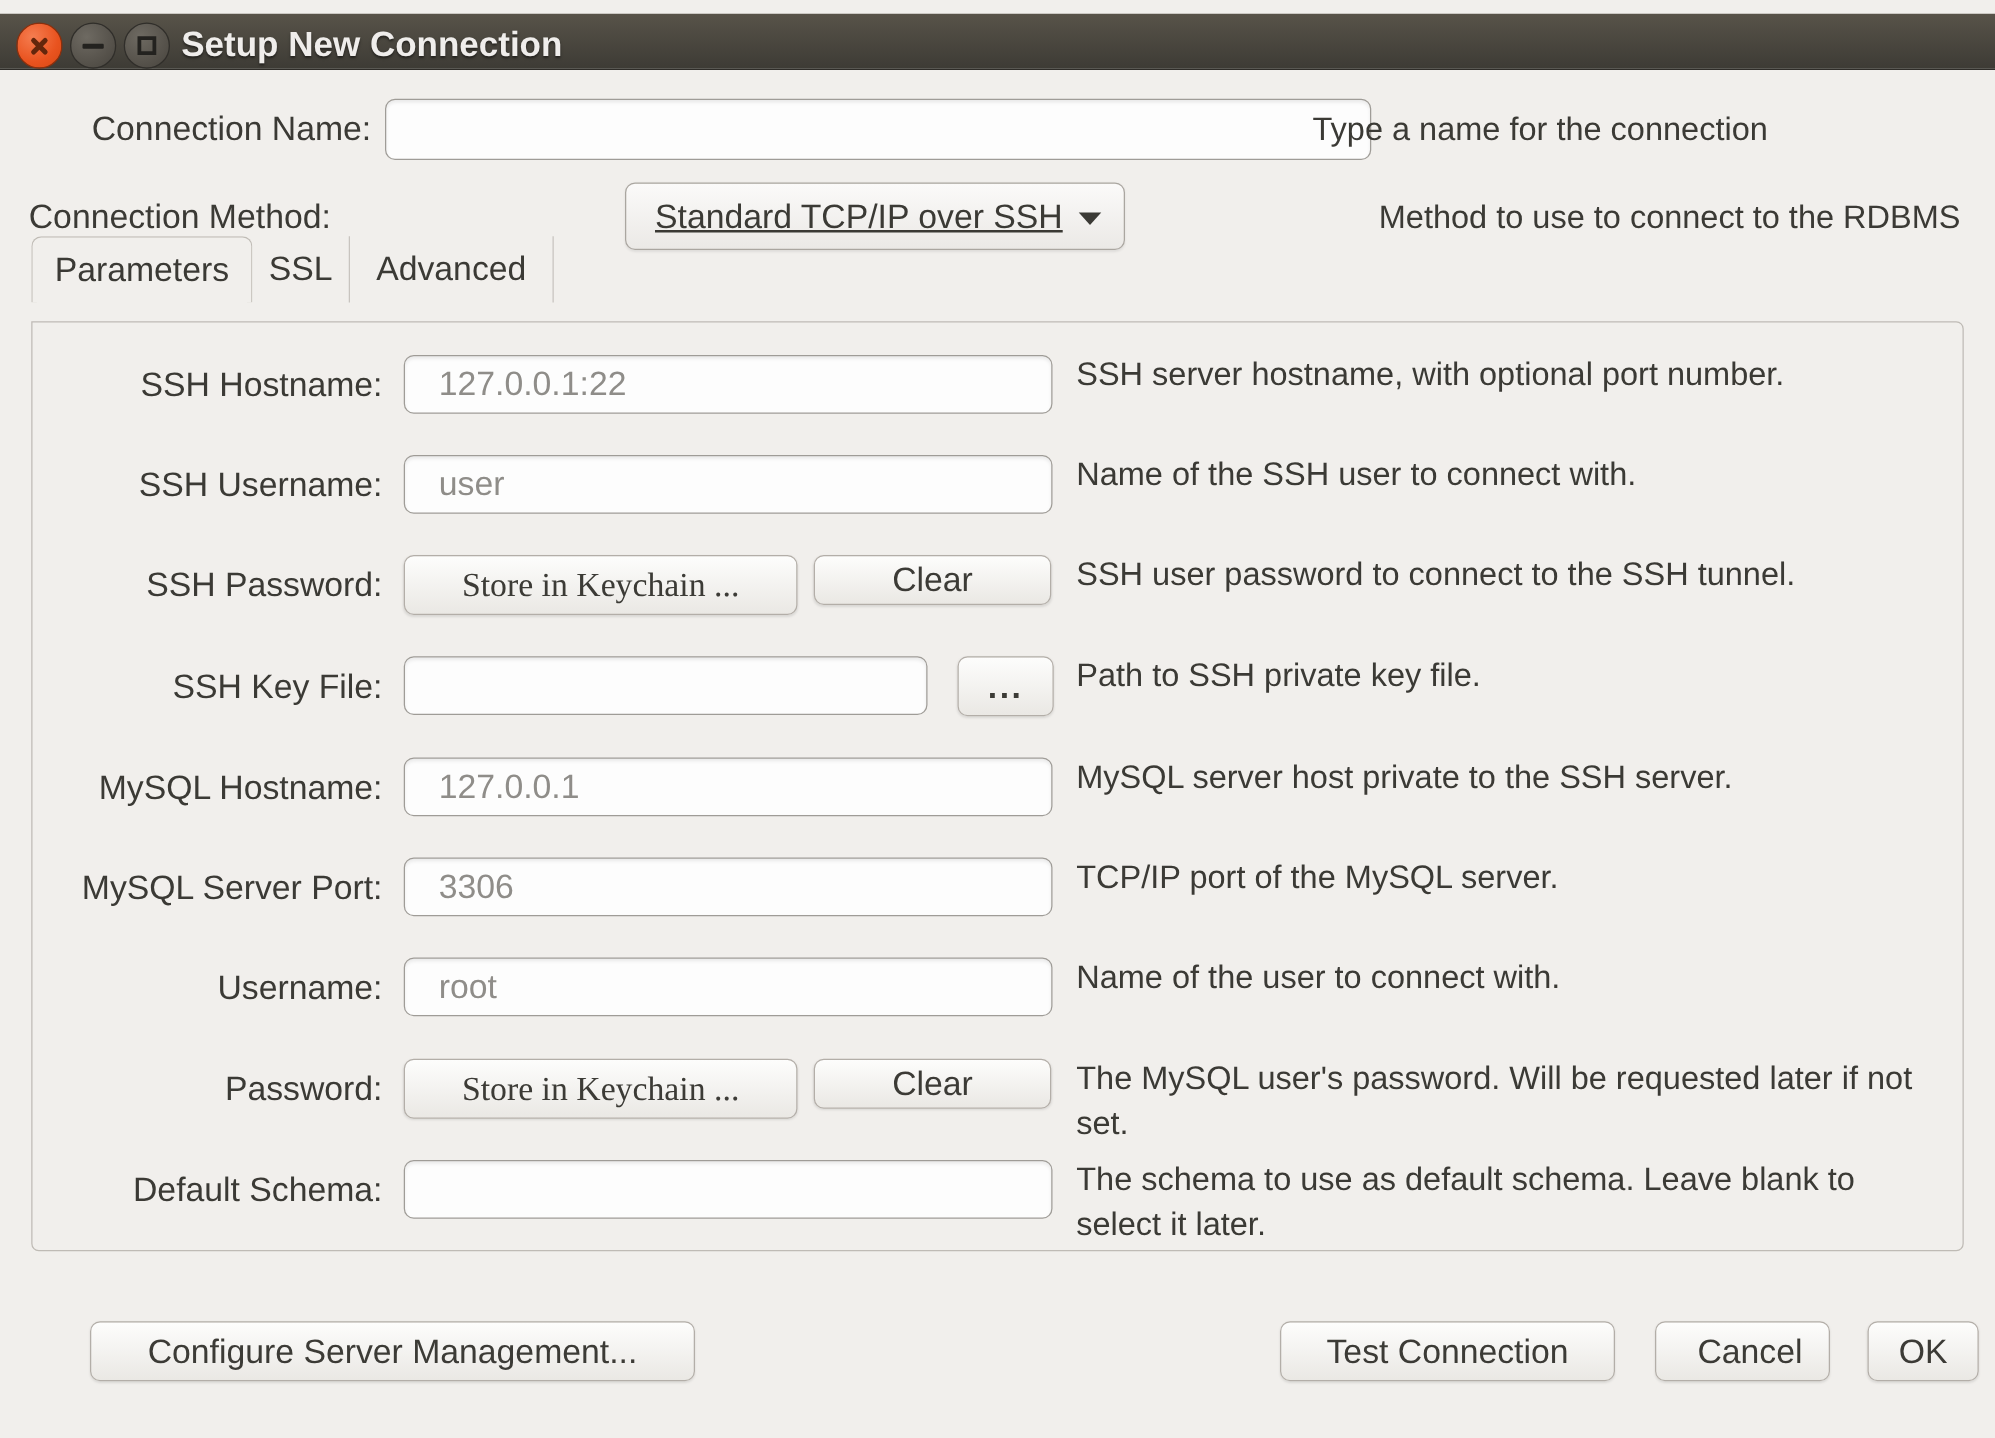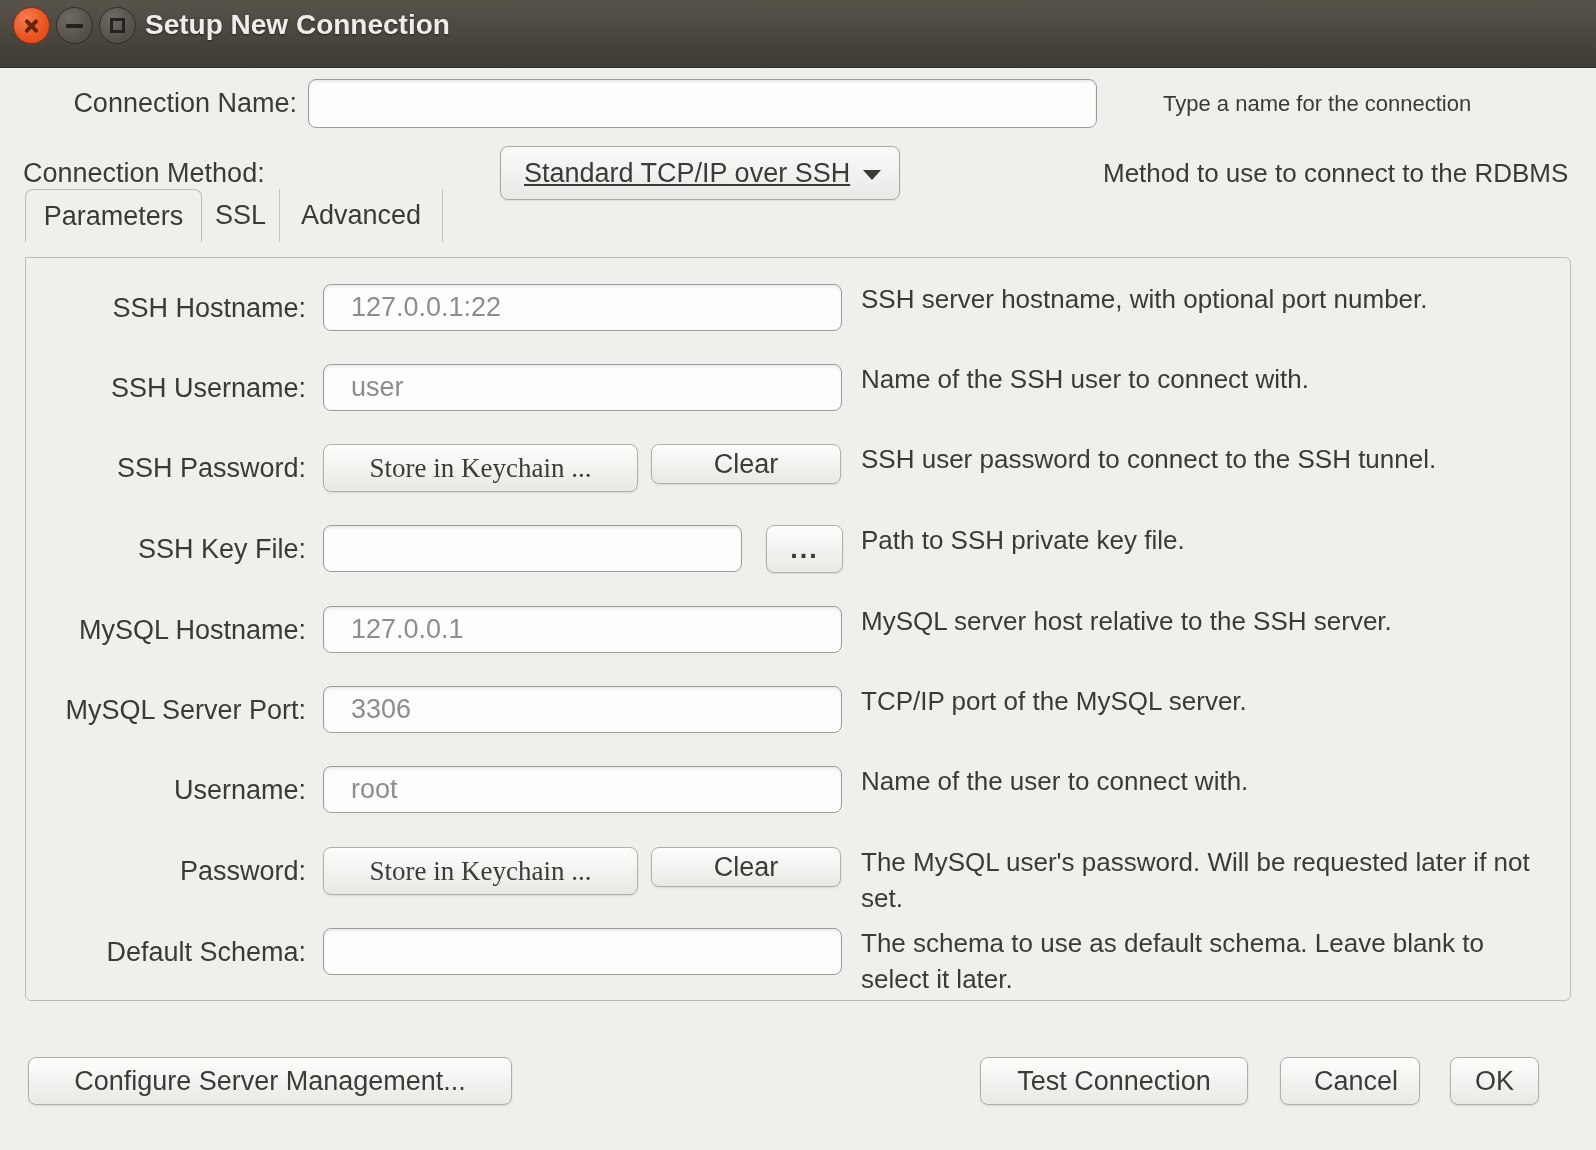--- a/index.html
+++ b/index.html
@@ -8,21 +8,21 @@
     font-family: "Liberation Sans", "DejaVu Sans", sans-serif;
     background: #f1efec;
     color: #3b3a35;
     font-size: 27px;
     overflow: hidden;
   }
   .window { position: relative; width: 1596px; height: 1150px; }
 
   
   .titlebar {
-    position: absolute; left:0; top:0; width:100%; height:68px;
+    position: absolute; left:0; top:11px; width:100%; height:45px;
     background: linear-gradient(#585349, #3d3b35);
     border-bottom: 1px solid #2e2c28;
   }
   .wbtn {
     position: absolute; top:7px; width:37px; height:37px; border-radius:50%;
     border: 1px solid #33312c;
   }
   .wbtn-close {
     left:13px;
     background: radial-gradient(circle at 35% 30%, #f57d50, #e9531f 60%, #d64813);
@@ -67,21 +67,21 @@
     box-shadow: 0 1px 2px rgba(0,0,0,.10);
     font-family: inherit;
     font-size:27px; color:#3c3b36;
     text-align:center;
     cursor: default;
   }
 
   
   .cn-label { position:absolute; left:0; top:79px; width:297px; text-align:right; line-height:49px;padding-left:38px; }
   .cn-input { position:absolute; left:308px; top:79px; width:789px; height:49px; }
-  .cn-help  { position:absolute; left:1163px; top:79px; line-height:49px; font-size:22px; }
+  .cn-help  { position:absolute; left:1050px; top:79px; line-height:49px; font-size:26px; }
 
   .cm-label { position:absolute; left:23px; top:146px; line-height:54px; }
   .cm-select {
     position:absolute; left:500px; top:146px; width:400px; height:54px;
     background: linear-gradient(#fbfaf9, #ebe9e6);
     border:1px solid #aaa6a0; border-radius:8px;
     box-shadow: 0 1px 2px rgba(0,0,0,.08);
     line-height:52px; padding-left:23px;text-decoration:underline;
   }
   .cm-caret {
@@ -118,21 +118,21 @@
   .frow { position:absolute; left:0; width:1546px; height:48px; }
   .flabel { position:absolute; left:0; top:0; width:280px; text-align:right; line-height:48px; }
   .ftext  { position:absolute; left:297px; top:0; width:519px; height:47px; }
   .ftext-short { width:419px; }
   .fbtn-store { position:absolute; left:297px; top:0; width:315px; height:48px;font-family:Liberation Serif, serif; }
   .fbtn-clear { position:absolute; left:625px; top:0; width:190px; height:40px; }
   .fbtn-browse { position:absolute; left:740px; top:0; width:77px; height:48px; font-weight:bold; letter-spacing:2px; }
   .fhelp { position:absolute; left:835px; top:-3px; width:680px; line-height:36px; font-size:26px; }
 
   
-  .fbtn { position:absolute; top:1057px; height:48px; line-height:46px; }
+  .fbtn { position:absolute; top:1057px; height:48px; line-height:46px;margin-left:44px; }
   .btn-configure { left:28px; width:484px; }
   .btn-test { left:980px; width:268px; }
   .btn-cancel { left:1280px; width:140px;padding-left:12px; }
   .btn-ok { left:1450px; width:89px; }
 </style>
 </head>
 <body>
 
 <div class="window">
 
@@ -189,21 +189,21 @@
     <div class="frow" style="top:267px">
       <span class="flabel">SSH Key File:</span>
       <input class="tinput ftext ftext-short" placeholder="" style="">
       <button class="btn fbtn-browse">...</button>
       <span class="fhelp">Path to SSH private key file.</span>
     </div>
 
     <div class="frow" style="top:348px">
       <span class="flabel">MySQL Hostname:</span>
       <input class="tinput ftext" placeholder="127.0.0.1" style="">
-      <span class="fhelp">MySQL server host relative to the SSH server.</span>
+      <span class="fhelp">MySQL server host private to the SSH server.</span>
     </div>
 
     <div class="frow" style="top:428px">
       <span class="flabel">MySQL Server Port:</span>
       <input class="tinput ftext" placeholder="3306" style="">
       <span class="fhelp">TCP/IP port of the MySQL server.</span>
     </div>
 
     <div class="frow" style="top:508px">
       <span class="flabel">Username:</span>

